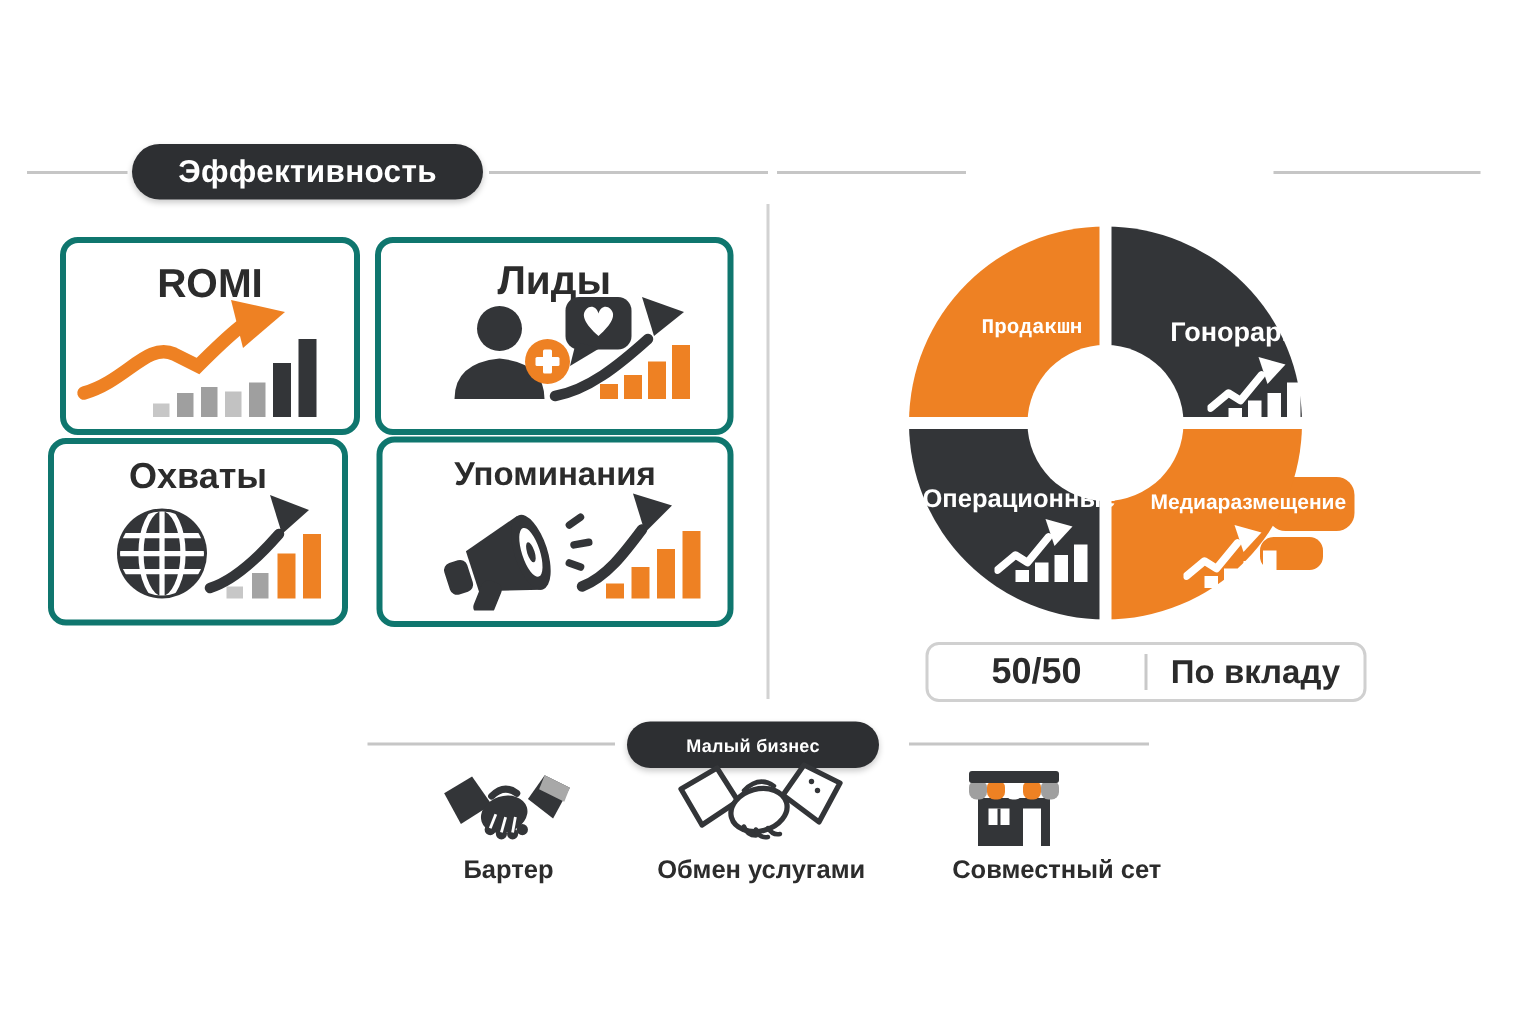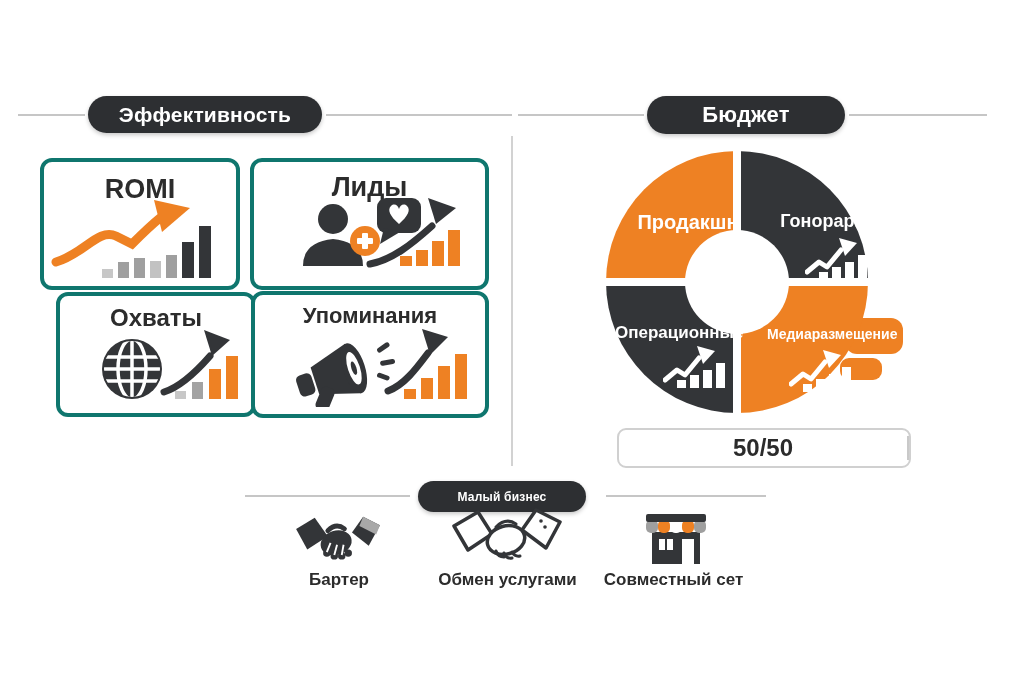--- a/index.html
+++ b/index.html
@@ -22,23 +22,20 @@
 
 <div class="canvas">
 
   <div class="hline" style="left:18px;top:114px;width:67px;"></div>
   <div class="pill" style="left:88px;top:96px;width:234px;height:37px;font-size:21px;">
     <span>Эффективность</span>
   </div>
   <div class="hline" style="left:326px;top:114px;width:186px;"></div>
 
   <div class="hline" style="left:518px;top:114px;width:126px;"></div>
-  <div class="pill" style="left:647px;top:96px;width:198px;height:38px;font-size:22px;">
-    <span>Бюджет</span>
-  </div>
   <div class="hline" style="left:849px;top:114px;width:138px;"></div>
 
   <div class="vline" style="left:511px;top:136px;height:330px;"></div>
 
   <div class="card" style="left:40px;top:158px;width:192px;height:124px;">
     <div class="card-title" style="top:12px;font-size:27px;">ROMI</div>
     <svg class="abs" style="left:6px;top:36px;" width="180" height="82" viewBox="0 0 180 82">
       <rect x="52" y="71" width="11" height="9" fill="#c7c7c7"></rect>
       <rect x="68" y="64" width="11" height="16" fill="#9f9f9f"></rect>
       <rect x="84" y="60" width="11" height="20" fill="#9f9f9f"></rect>
@@ -64,21 +61,21 @@
       <path d="M43,72 Q43,48 73,45 Q103,48 103,72 Z" fill="#333538"></path>
       <rect x="117" y="4" width="44" height="35" rx="9" fill="#333538"></rect>
       <polygon points="124,34 120,50 140,38" fill="#333538"></polygon>
       <path d="M139,30 C130,22 127,16 131,12 C134,9 138,11 139,15 C140,11 144,9 147,12 C151,16 148,22 139,30 Z" fill="#ffffff"></path>
       <circle cx="105" cy="47" r="15" fill="#EE8123"></circle>
       <rect x="97" y="44" width="16" height="6" rx="1" fill="#ffffff"></rect>
       <rect x="102" y="39" width="6" height="16" rx="1" fill="#ffffff"></rect>
     </svg>
   </div>
 
-  <div class="card" style="left:56px;top:292px;width:192px;height:117px;text-decoration:underline;">
+  <div class="card" style="left:32px;top:292px;width:192px;height:117px;text-decoration:underline;">
     <div class="card-title" style="top:8px;font-size:24px;">Охваты</div>
     <svg class="abs" style="left:2px;top:28px;" width="185" height="82" viewBox="0 0 185 82">
       <defs>
           <clipPath id="gc">
             <circle cx="70" cy="45" r="28"></circle>
           </clipPath>
         </defs>
       <circle cx="70" cy="45" r="30" fill="#333538"></circle>
       <g clip-path="url(#gc)" stroke="#ffffff" stroke-width="3.5" fill="none">
         <line x1="40" y1="33" x2="100" y2="33"></line>
@@ -128,21 +125,21 @@
       <rect x="240" y="168" width="58" height="36" rx="12" fill="#EE8123"></rect>
       <rect x="235" y="208" width="42" height="22" rx="9" fill="#EE8123"></rect>
       <path d="M132,132 L1,132 A131,131 0 0 1 132,1 Z" fill="#EE8123"></path>
       <path d="M132,132 L132,1 A131,131 0 0 1 263,132 Z" fill="#333538"></path>
       <path d="M132,132 L263,132 A131,131 0 0 1 132,263 Z" fill="#EE8123"></path>
       <path d="M132,132 L132,263 A131,131 0 0 1 1,132 Z" fill="#333538"></path>
       <rect x="128" y="0" width="8" height="264" fill="#ffffff"></rect>
       <rect x="0" y="128" width="264" height="8" fill="#ffffff"></rect>
       <circle cx="132" cy="132" r="52" fill="#ffffff"></circle>
     </svg>
-    <div class="donut-label" style="left:28px;top:62px;width:110px;font-size:20px;">Продакшн</div>
+    <div class="donut-label" style="left:28px;top:62px;width:110px;font-size:14px;font-family:Liberation Mono, monospace;">Продакшн</div>
     <div class="donut-label" style="left:165px;top:62px;width:110px;font-size:18px;">Гонорары</div>
     <svg class="abs" style="left:200px;top:86px;" width="64" height="44" viewBox="0 0 64 44">
       <polyline points="2,36 14,26 22,31 36,14" stroke="#ffffff" stroke-width="5" fill="none" stroke-linejoin="round" stroke-linecap="round"></polyline>
       <polygon points="34,2 52,7 40,20" fill="#ffffff"></polygon>
       <rect x="14" y="36" width="9" height="8" fill="#ffffff"></rect>
       <rect x="27" y="31" width="9" height="13" fill="#ffffff"></rect>
       <rect x="40" y="26" width="9" height="18" fill="#ffffff"></rect>
       <rect x="53" y="19" width="9" height="25" fill="#ffffff"></rect>
     </svg>
     <div class="donut-label" style="left:10px;top:174px;width:115px;font-size:17px;">Операционные</div>
@@ -161,20 +158,21 @@
       <rect x="14" y="36" width="9" height="8" fill="#ffffff"></rect>
       <rect x="27" y="31" width="9" height="13" fill="#ffffff"></rect>
       <rect x="40" y="26" width="9" height="18" fill="#ffffff"></rect>
       <rect x="53" y="19" width="9" height="25" fill="#ffffff"></rect>
     </svg>
   </div>
 
   <div class="split-box">
     <div class="split-cell" style="font-size:24px;">50/50</div>
     <div class="split-div"></div>
+    <div class="split-cell" style="font-size:22px;">По вкладу</div>
   </div>
 
   <div class="hline" style="left:245px;top:495px;width:165px;"></div>
   <div class="pill" style="left:418px;top:481px;width:168px;height:31px;font-size:12px;">
     <span>Малый бизнес</span>
   </div>
   <div class="hline" style="left:606px;top:495px;width:160px;"></div>
 
   <svg class="abs" style="left:296px;top:514px;" width="84" height="54" viewBox="0 0 90 58">
     <polygon points="0,16 20,4 34,24 12,38" fill="#333538"></polygon>
@@ -216,15 +214,15 @@
     <rect x="4" y="8" width="12" height="13" rx="5" fill="#9f9f9f"></rect>
     <rect x="16" y="8" width="12" height="13" rx="5" fill="#EE8123"></rect>
     <rect x="28" y="8" width="12" height="13" rx="5" fill="#ffffff"></rect>
     <rect x="40" y="8" width="12" height="13" rx="5" fill="#EE8123"></rect>
     <rect x="52" y="8" width="12" height="13" rx="5" fill="#9f9f9f"></rect>
     <rect x="4" y="2" width="60" height="8" rx="2" fill="#333538"></rect>
     <rect x="17" y="27" width="14" height="11" fill="#ffffff"></rect>
     <line x1="24" y1="27" x2="24" y2="38" stroke="#333538" stroke-width="2"></line>
     <rect x="40" y="27" width="12" height="25" fill="#ffffff"></rect>
   </svg>
-  <div class="item-label" style="left:596px;top:570px;width:155px;text-align:center;">Совместный сет</div>
+  <div class="item-label" style="left:627px;top:570px;width:155px;text-align:center;">Совместный сет</div>
 
 </div>
 
 </body></html>

